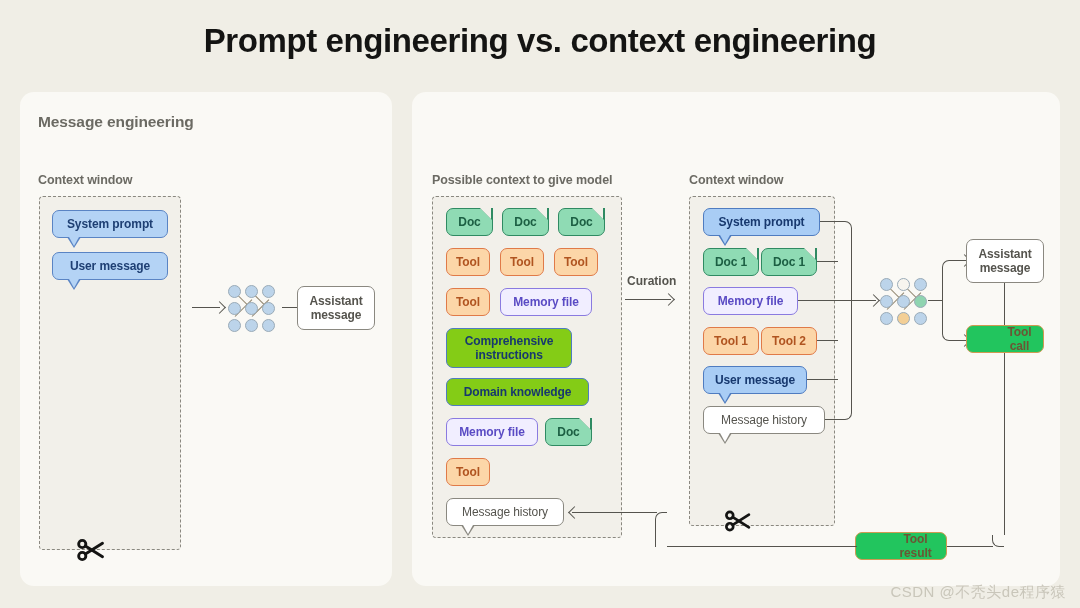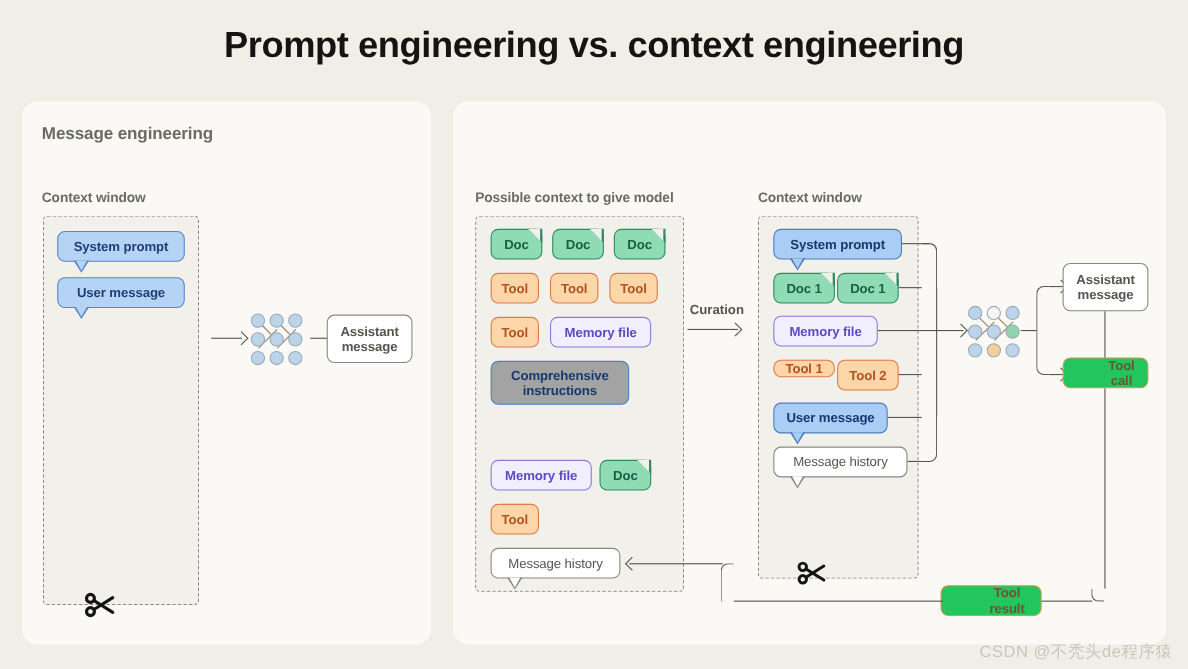--- a/index.html
+++ b/index.html
@@ -56,21 +56,21 @@
     border: 1.6px solid;
     font-size: 12px; font-weight: bold;
     letter-spacing: -0.1px;
     line-height: 14px;
     padding: 0 7px;
   }
   
   .c-blue  { background:#b4d3f5; border-color:#5a84c4; color:#1e3f73; }
   .c-blue2 { background:#a9cdf5; border-color:#4f7cc0; color:#17386e; }
   
-  .c-blueflat { background:#a3a3a3; border-color:#4f7cc0; color:#17386e; }
+  .c-blueflat { background:#84cc16; border-color:#4f7cc0; color:#17386e; }
   
   .c-green { background:#8fdbb4; border-color:#2f8a62; color:#1c5f43; }
   
   .c-orange { background:#fcd6a8; border-color:#e07a48; color:#b05420; }
   
   .c-orange2 { background:#22c55e; border-color:#cf9a52; color:#6b5634;padding-left:36px; }
   
   .c-purple { background:#f1eeff; border-color:#8a7ae0; color:#5a4bc4; }
   
   .c-white { background:#ffffff; border-color:#8a8880; color:#55544e; font-weight:bold; }
@@ -208,20 +208,21 @@
 
     <div class="chip c-orange" style="left:34px; top:156px; width:44px; height:28px;">Tool</div>
     <div class="chip c-orange" style="left:88px; top:156px; width:44px; height:28px;">Tool</div>
     <div class="chip c-orange" style="left:142px; top:156px; width:44px; height:28px;">Tool</div>
 
     <div class="chip c-orange" style="left:34px; top:196px; width:44px; height:28px;">Tool</div>
     <div class="chip c-purple" style="left:88px; top:196px; width:92px; height:28px;">Memory file</div>
 
     <div class="chip c-blueflat" style="left:34px; top:236px; width:126px; height:40px; flex-direction:column; align-items:flex-start; padding:0 9px;">Comprehensive instructions</div>
 
+    <div class="chip c-blueflat" style="left:34px; top:286px; width:143px; height:28px;">Domain knowledge</div>
 
     <div class="chip c-purple" style="left:34px; top:326px; width:92px; height:28px;">Memory file</div>
     <div class="chip c-green" style="left:133px; top:326px; width:47px; height:28px;">Doc</div>
     <div class="fold-o" style="left:167px; top:326px; border-top:13px solid #2f8a62; border-left:13px solid transparent;"></div>
     <div class="fold-i" style="left:167px; top:326px; border-top:11px solid #f2f0ea; border-left:11px solid transparent;"></div>
 
     <div class="chip c-orange" style="left:34px; top:366px; width:44px; height:28px;">Tool</div>
 
     <div class="chip c-white" style="left:34px; top:406px; width:118px; height:28px; font-weight:normal;">Message history</div>
     <div class="tail tail-o" style="left:49px; top:433px; border-top-color:#8a8880;"></div>
@@ -240,21 +241,21 @@
     <div class="chip c-green" style="left:291px; top:156px; width:56px; height:28px;">Doc 1</div>
     <div class="fold-o" style="left:334px; top:156px; border-top:13px solid #2f8a62; border-left:13px solid transparent;"></div>
     <div class="fold-i" style="left:334px; top:156px; border-top:11px solid #f2f0ea; border-left:11px solid transparent;"></div>
 
     <div class="chip c-green" style="left:349px; top:156px; width:56px; height:28px;">Doc 1</div>
     <div class="fold-o" style="left:392px; top:156px; border-top:13px solid #2f8a62; border-left:13px solid transparent;"></div>
     <div class="fold-i" style="left:392px; top:156px; border-top:11px solid #f2f0ea; border-left:11px solid transparent;"></div>
 
     <div class="chip c-purple" style="left:291px; top:195px; width:95px; height:28px;">Memory file</div>
 
-    <div class="chip c-orange" style="left:291px; top:235px; width:56px; height:16px;">Tool 1</div>
+    <div class="chip c-orange" style="left:291px; top:235px; width:56px; height:28px;">Tool 1</div>
     <div class="chip c-orange" style="left:349px; top:235px; width:56px; height:28px;">Tool 2</div>
 
     <div class="chip c-blue2" style="left:291px; top:274px; width:104px; height:28px;">User message</div>
     <div class="tail tail-o" style="left:306px; top:301px; border-top-color:#4f7cc0;"></div>
     <div class="tail tail-i" style="left:308px; top:301px; border-top-color:#a9cdf5;"></div>
 
     <div class="chip c-white" style="left:291px; top:314px; width:122px; height:28px; font-weight:normal;">Message history</div>
     <div class="tail tail-o" style="left:306px; top:341px; border-top-color:#8a8880;"></div>
     <div class="tail tail-i" style="left:308px; top:341px; border-top-color:#ffffff;"></div>
 

